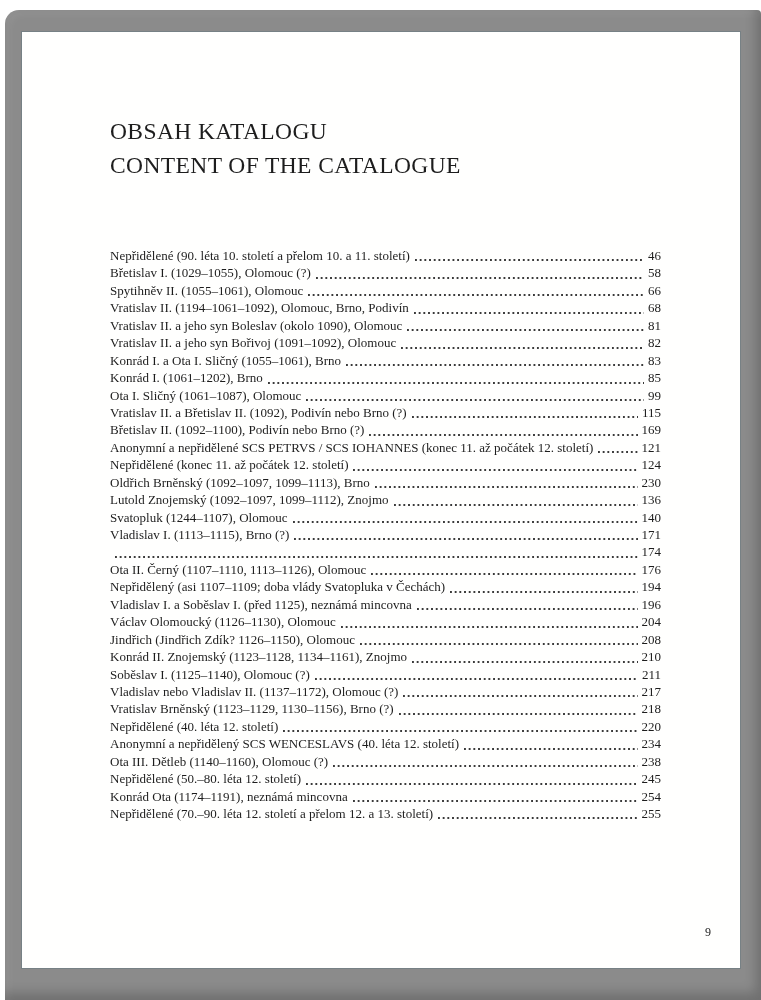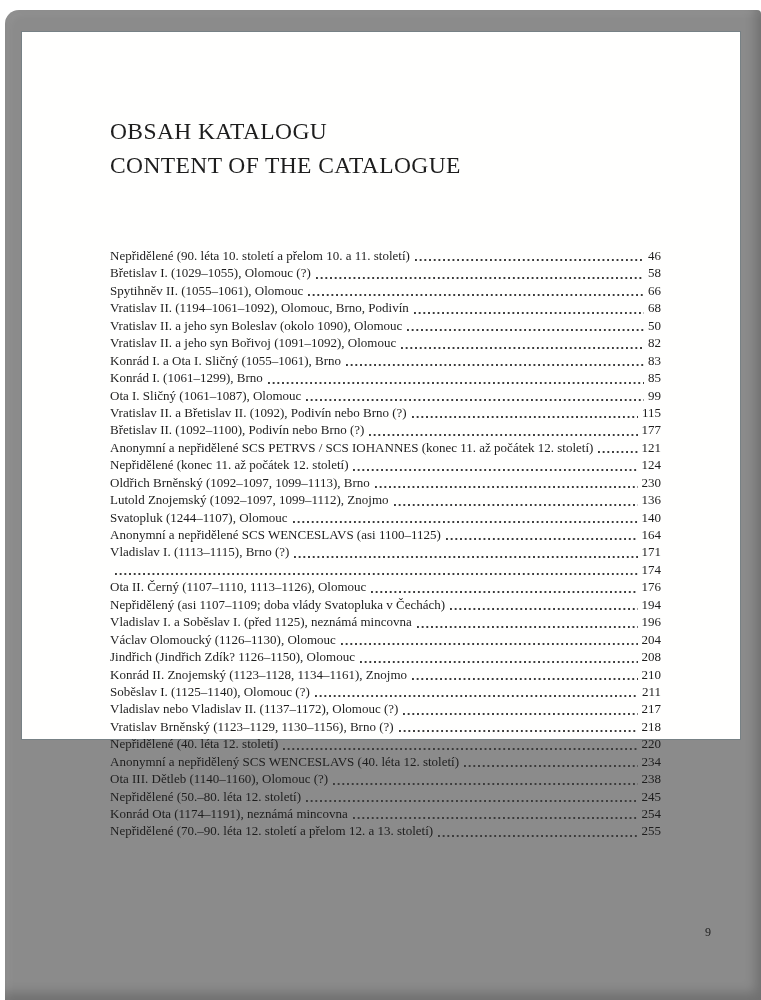--- a/index.html
+++ b/index.html
@@ -8,21 +8,21 @@
     background:#ffffff;
     font-family:"Liberation Serif", serif;
   }
   .scan-frame{
     position:absolute;left:5px;top:10px;width:756px;height:990px;
     background:#8b8b8b;
     border-radius:14px 4px 0 0;
     box-shadow:inset -5px -7px 12px rgba(0,0,0,.20), inset 4px 4px 8px rgba(255,255,255,.07);
   }
   .page{
-    position:absolute;left:22px;top:32px;width:718px;height:707px;
+    position:absolute;left:22px;top:32px;width:718px;height:936px;
     background:#fffffe;
     box-shadow:0 0 0 1px rgba(104,122,130,.55);
   }
   .doc-title{
     position:absolute;left:88px;top:82px;
     font-size:23.5px;line-height:34px;color:#1d1d1d;letter-spacing:.4px;
     white-space:nowrap;
   }
   .doc-title .en{}
   .toc{
@@ -73,51 +73,51 @@
         <span class="toc-page-num">66</span>
       </div>
       <div class="toc-row">
         <span class="toc-entry-title">Vratislav II. (1194–1061–1092), Olomouc, Brno, Podivín</span>
         <span class="toc-leader"></span>
         <span class="toc-page-num">68</span>
       </div>
       <div class="toc-row">
         <span class="toc-entry-title">Vratislav II. a jeho syn Boleslav (okolo 1090), Olomouc</span>
         <span class="toc-leader"></span>
-        <span class="toc-page-num">50</span>
+        <span class="toc-page-num">81</span>
       </div>
       <div class="toc-row">
         <span class="toc-entry-title">Vratislav II. a jeho syn Bořivoj (1091–1092), Olomouc</span>
         <span class="toc-leader"></span>
         <span class="toc-page-num">82</span>
       </div>
       <div class="toc-row">
         <span class="toc-entry-title">Konrád I. a Ota I. Sličný (1055–1061), Brno</span>
         <span class="toc-leader"></span>
         <span class="toc-page-num">83</span>
       </div>
       <div class="toc-row">
-        <span class="toc-entry-title">Konrád I. (1061–1299), Brno</span>
+        <span class="toc-entry-title">Konrád I. (1061–1202), Brno</span>
         <span class="toc-leader"></span>
         <span class="toc-page-num">85</span>
       </div>
       <div class="toc-row">
         <span class="toc-entry-title">Ota I. Sličný (1061–1087), Olomouc</span>
         <span class="toc-leader"></span>
         <span class="toc-page-num">99</span>
       </div>
       <div class="toc-row">
         <span class="toc-entry-title">Vratislav II. a Břetislav II. (1092), Podivín nebo Brno (?)</span>
         <span class="toc-leader"></span>
         <span class="toc-page-num">115</span>
       </div>
       <div class="toc-row">
         <span class="toc-entry-title">Břetislav II. (1092–1100), Podivín nebo Brno (?)</span>
         <span class="toc-leader"></span>
-        <span class="toc-page-num">177</span>
+        <span class="toc-page-num">169</span>
       </div>
       <div class="toc-row">
         <span class="toc-entry-title">Anonymní a nepřidělené SCS PETRVS / SCS IOHANNES (konec 11. až počátek 12. století)</span>
         <span class="toc-leader"></span>
         <span class="toc-page-num">121</span>
       </div>
       <div class="toc-row">
         <span class="toc-entry-title">Nepřidělené (konec 11. až počátek 12. století)</span>
         <span class="toc-leader"></span>
         <span class="toc-page-num">124</span>
@@ -131,25 +131,20 @@
         <span class="toc-entry-title">Lutold Znojemský (1092–1097, 1099–1112), Znojmo</span>
         <span class="toc-leader"></span>
         <span class="toc-page-num">136</span>
       </div>
       <div class="toc-row">
         <span class="toc-entry-title">Svatopluk (1244–1107), Olomouc</span>
         <span class="toc-leader"></span>
         <span class="toc-page-num">140</span>
       </div>
       <div class="toc-row">
-        <span class="toc-entry-title">Anonymní a nepřidělené SCS WENCESLAVS (asi 1100–1125)</span>
-        <span class="toc-leader"></span>
-        <span class="toc-page-num">164</span>
-      </div>
-      <div class="toc-row">
         <span class="toc-entry-title">Vladislav I. (1113–1115), Brno (?)</span>
         <span class="toc-leader"></span>
         <span class="toc-page-num">171</span>
       </div>
       <div class="toc-row">
         <span class="toc-leader"></span>
         <span class="toc-page-num">174</span>
       </div>
       <div class="toc-row">
         <span class="toc-entry-title">Ota II. Černý (1107–1110, 1113–1126), Olomouc</span>

